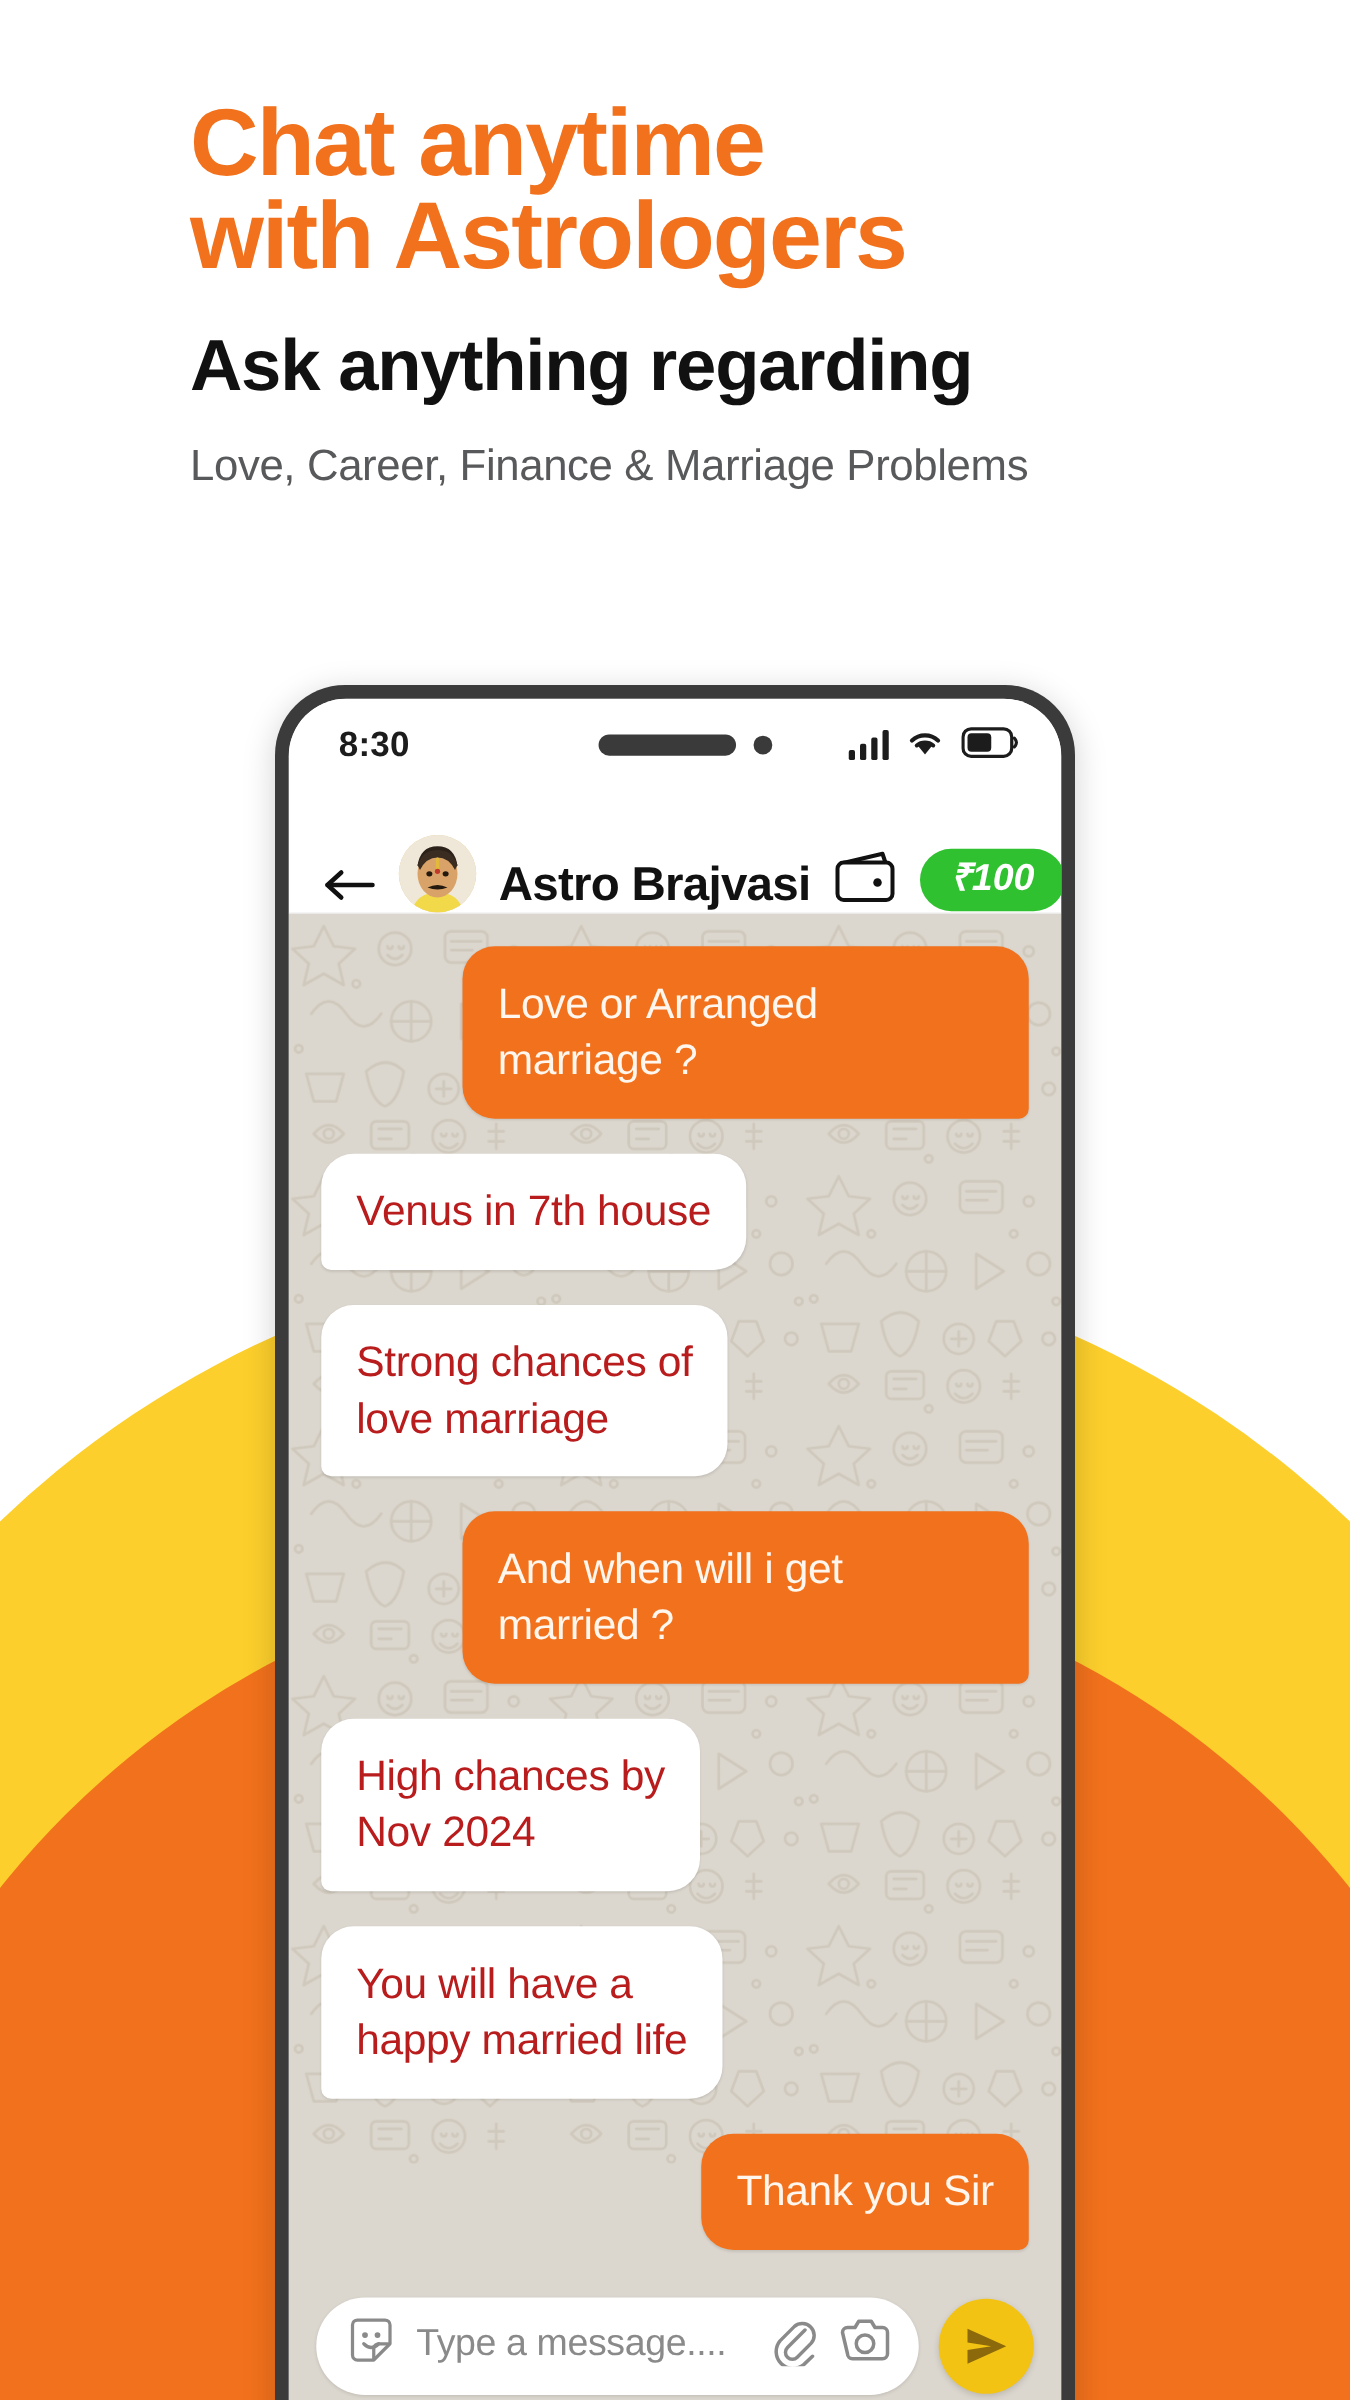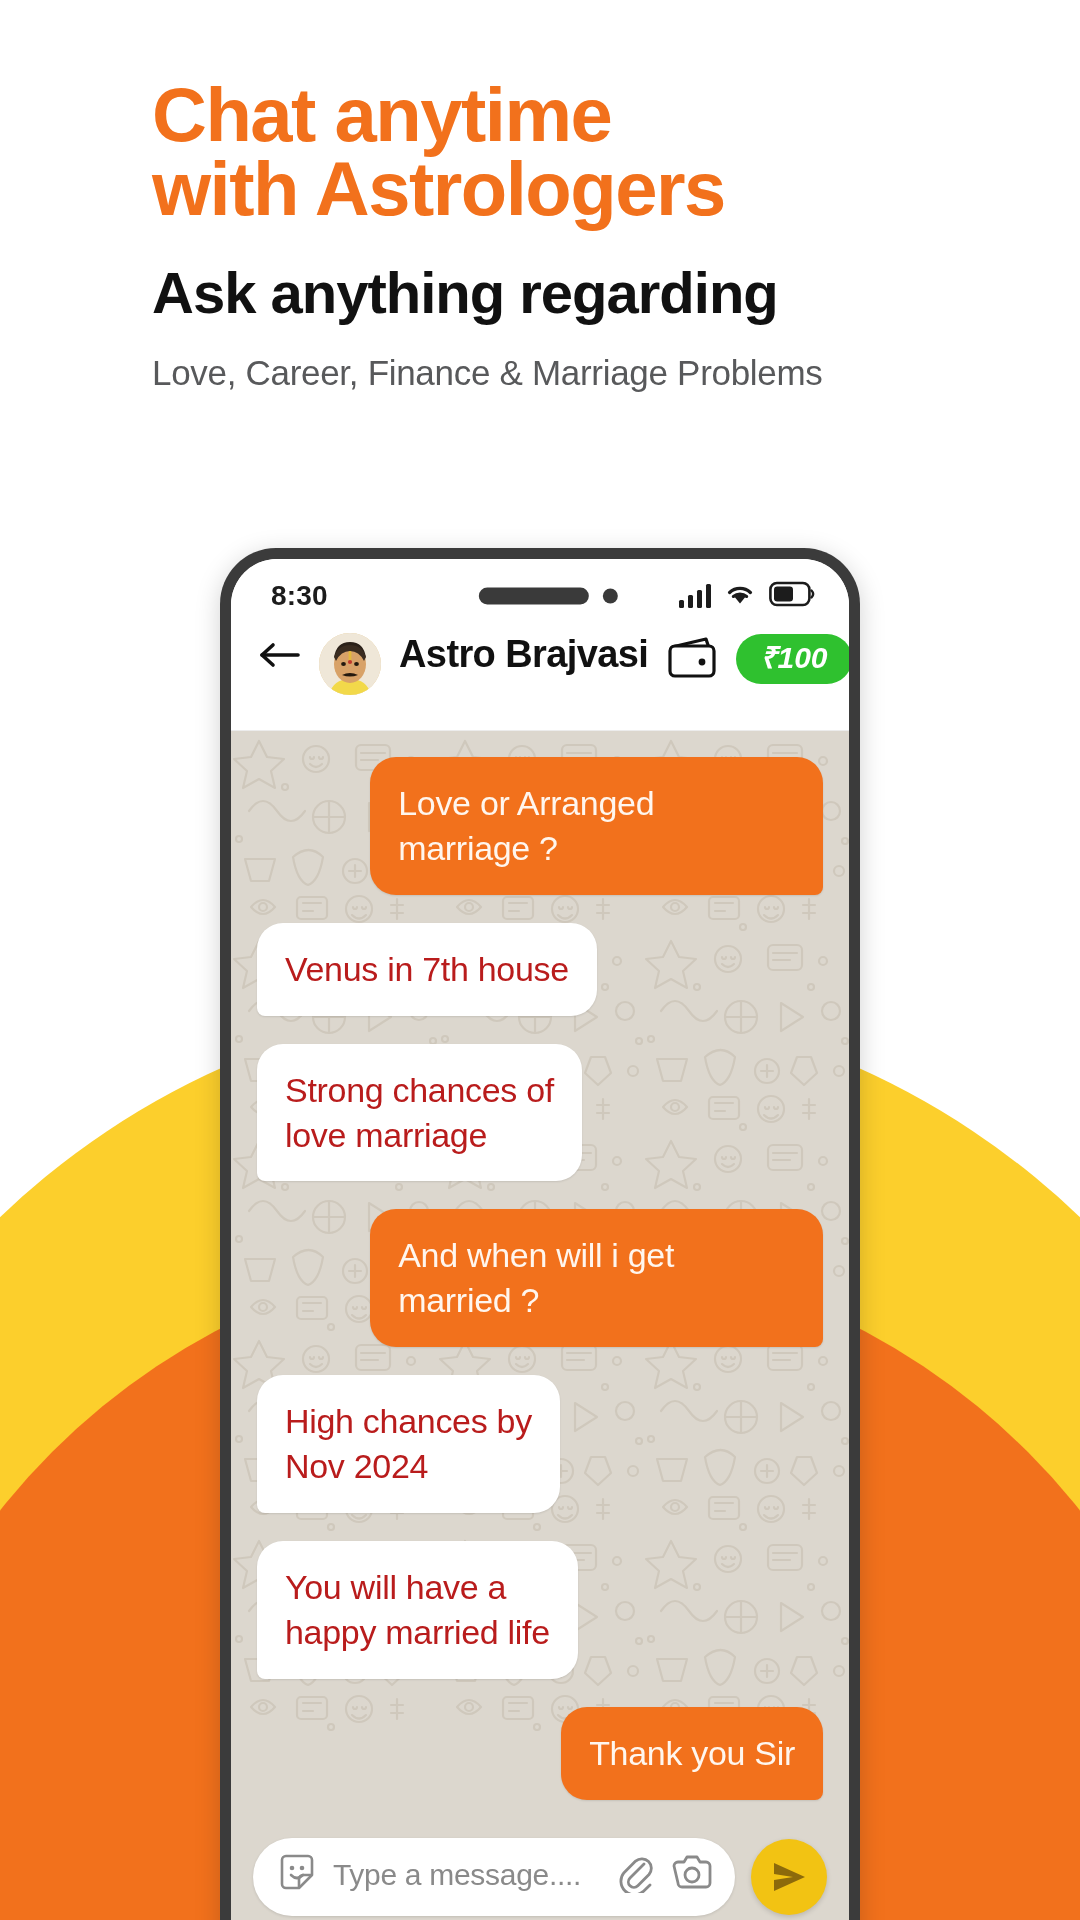--- a/index.html
+++ b/index.html
@@ -148,21 +148,21 @@
   .sigbars i:nth-child(1){ height: 8px; }
   .sigbars i:nth-child(2){ height: 13px; }
   .sigbars i:nth-child(3){ height: 18px; }
   .sigbars i:nth-child(4){ height: 24px; }
 
   
   .chat-header {
     flex: 0 0 98px;
     background: #fff;
     display: flex;
-    align-items: flex-start;
+    align-items: flex-end;
     padding: 0 24px 0 26px;
     gap: 18px;
     border-bottom: 1px solid #ececec;
   }
   .back-arrow {
     width: 44px; height: 44px;
     display: flex; align-items: center; justify-content: center;
     flex: 0 0 auto;
   }
   .avatar {

